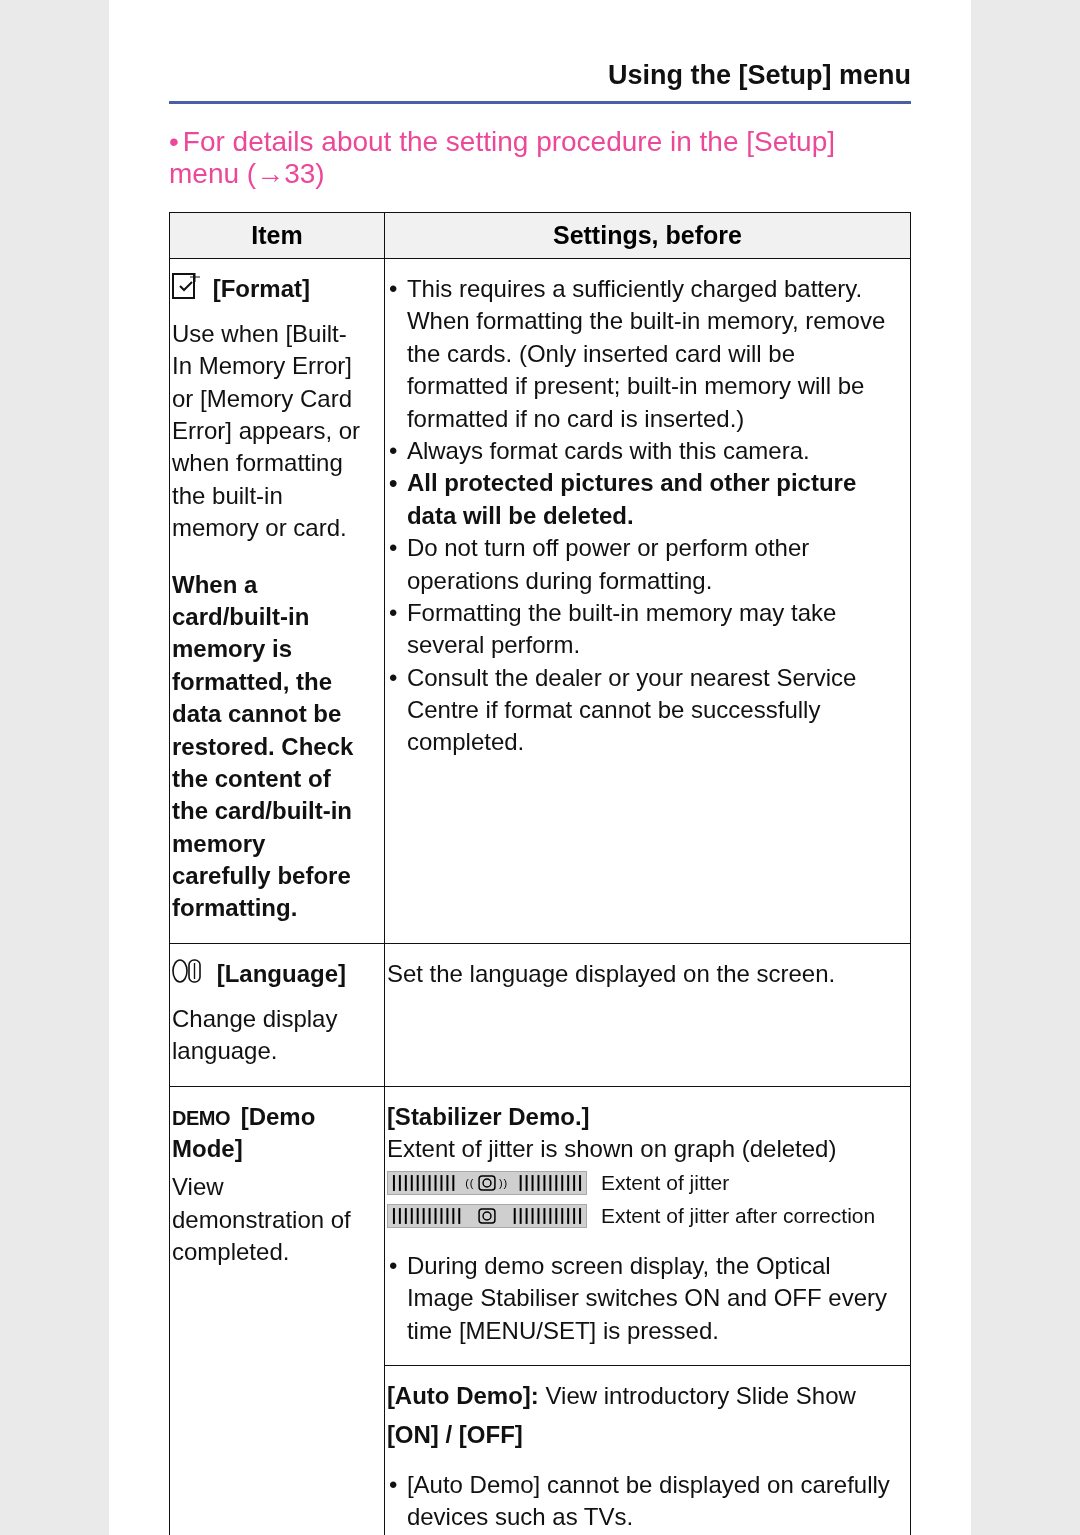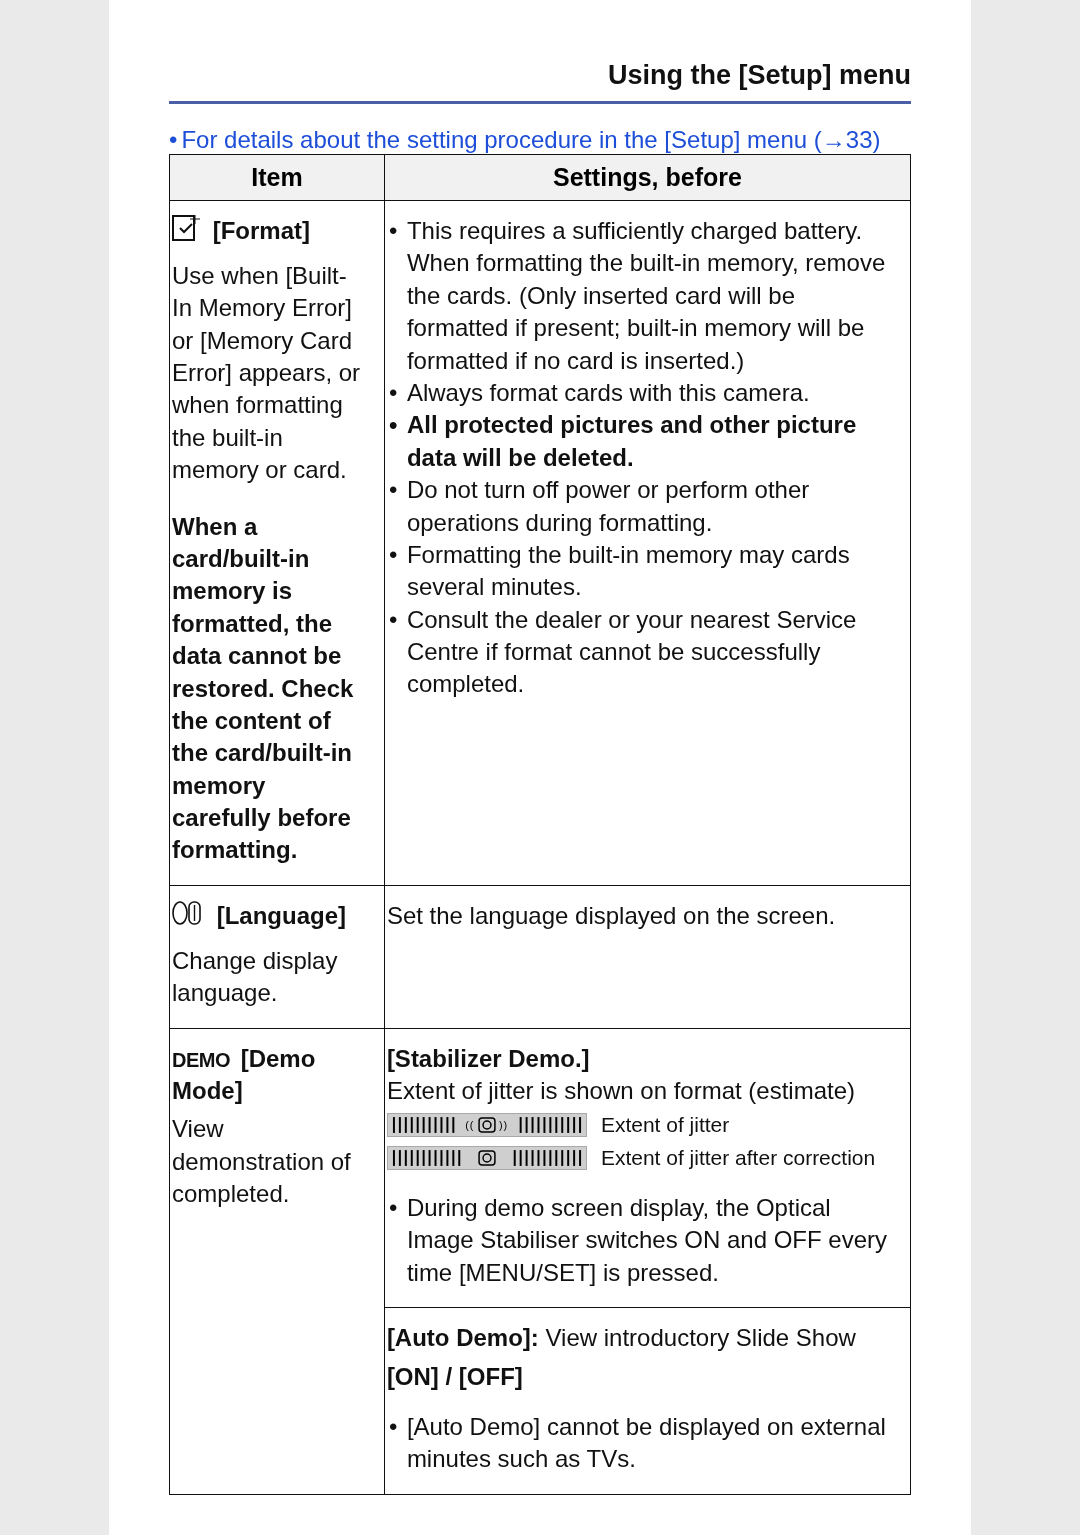--- a/index.html
+++ b/index.html
@@ -25,23 +25,23 @@
     padding-bottom: 10px;
     margin-bottom: 22px;
     text-align: right;
   }
   .header-title {
     font-size: 27px;
     font-weight: bold;
     color: #111;
   }
   .intro-line {
-    font-size: 24px;
-    color: #1d4ed8;
-    margin-bottom: 0;
+    font-size: 28px;
+    color: #ec4899;
+    margin-bottom: 22px;
   }
   .bullet-small {
     margin-right: 4px;
   }
   table.settings {
     width: 100%;
     border-collapse: collapse;
     table-layout: fixed;
   }
   table.settings th {
@@ -177,21 +177,21 @@
           <div>Use when [Built-In Memory Error] or [Memory Card Error] appears, or when formatting the built-in memory or card.</div>
           <div style="height:24px"></div>
           <div class="bold">When a card/built-in memory is formatted, the data cannot be restored. Check the content of the card/built-in memory carefully before formatting.</div>
         </td>
         <td>
           <ul class="notes">
             <li>This requires a sufficiently charged battery. When formatting the built-in memory, remove the cards. (Only inserted card will be formatted if present; built-in memory will be formatted if no card is inserted.)</li>
             <li>Always format cards with this camera.</li>
             <li class="bold">All protected pictures and other picture data will be deleted.</li>
             <li>Do not turn off power or perform other operations during formatting.</li>
-            <li>Formatting the built-in memory may cards several minutes.</li>
+            <li>Formatting the built-in memory may take several perform.</li>
             <li>Consult the dealer or your nearest Service Centre if format cannot be successfully completed.</li>
           </ul>
         </td>
       </tr>
 
       <tr>
         <td>
           <div>
             <span class="lang-icon">
               <svg width="30" height="26" viewBox="0 0 30 26">
@@ -214,21 +214,21 @@
         <td rowspan="2">
           <div>
             <span class="demo-label">DEMO</span>
             <span class="item-title">[Demo Mode]</span>
           </div>
           <div style="height:6px"></div>
           <div>View demonstration of completed.</div>
         </td>
         <td>
           <div class="bold">[Stabilizer Demo.]</div>
-          <div>Extent of jitter is shown on format (estimate)</div>
+          <div>Extent of jitter is shown on graph (deleted)</div>
           <div class="graphic-line">
             <div class="graphic-box">
               <svg width="200" height="24" viewBox="0 0 200 24">
                 <rect x="0" y="0" width="200" height="24" fill="#CFCFCF"></rect>
                 <g stroke="#000" stroke-width="2">
                   <line x1="6" y1="4" x2="6" y2="20"></line>
                     <line x1="12" y1="4" x2="12" y2="20"></line>
                     <line x1="18" y1="4" x2="18" y2="20"></line>
                     <line x1="24" y1="4" x2="24" y2="20"></line>
                     <line x1="30" y1="4" x2="30" y2="20"></line>
@@ -303,21 +303,21 @@
       <tr>
         <td>
           <div>
             <span class="bold">[Auto Demo]:</span>
             <span>View introductory Slide Show</span>
           </div>
           <div style="height:6px"></div>
           <div class="bold">[ON] / [OFF]</div>
           <div style="height:18px"></div>
           <ul class="notes">
-            <li>[Auto Demo] cannot be displayed on external minutes such as TVs.</li>
+            <li>[Auto Demo] cannot be displayed on carefully devices such as TVs.</li>
           </ul>
         </td>
       </tr>
     </tbody>
   </table>
 
   <div class="page-number">- 39 -</div>
 </div>
 
 </body></html>

